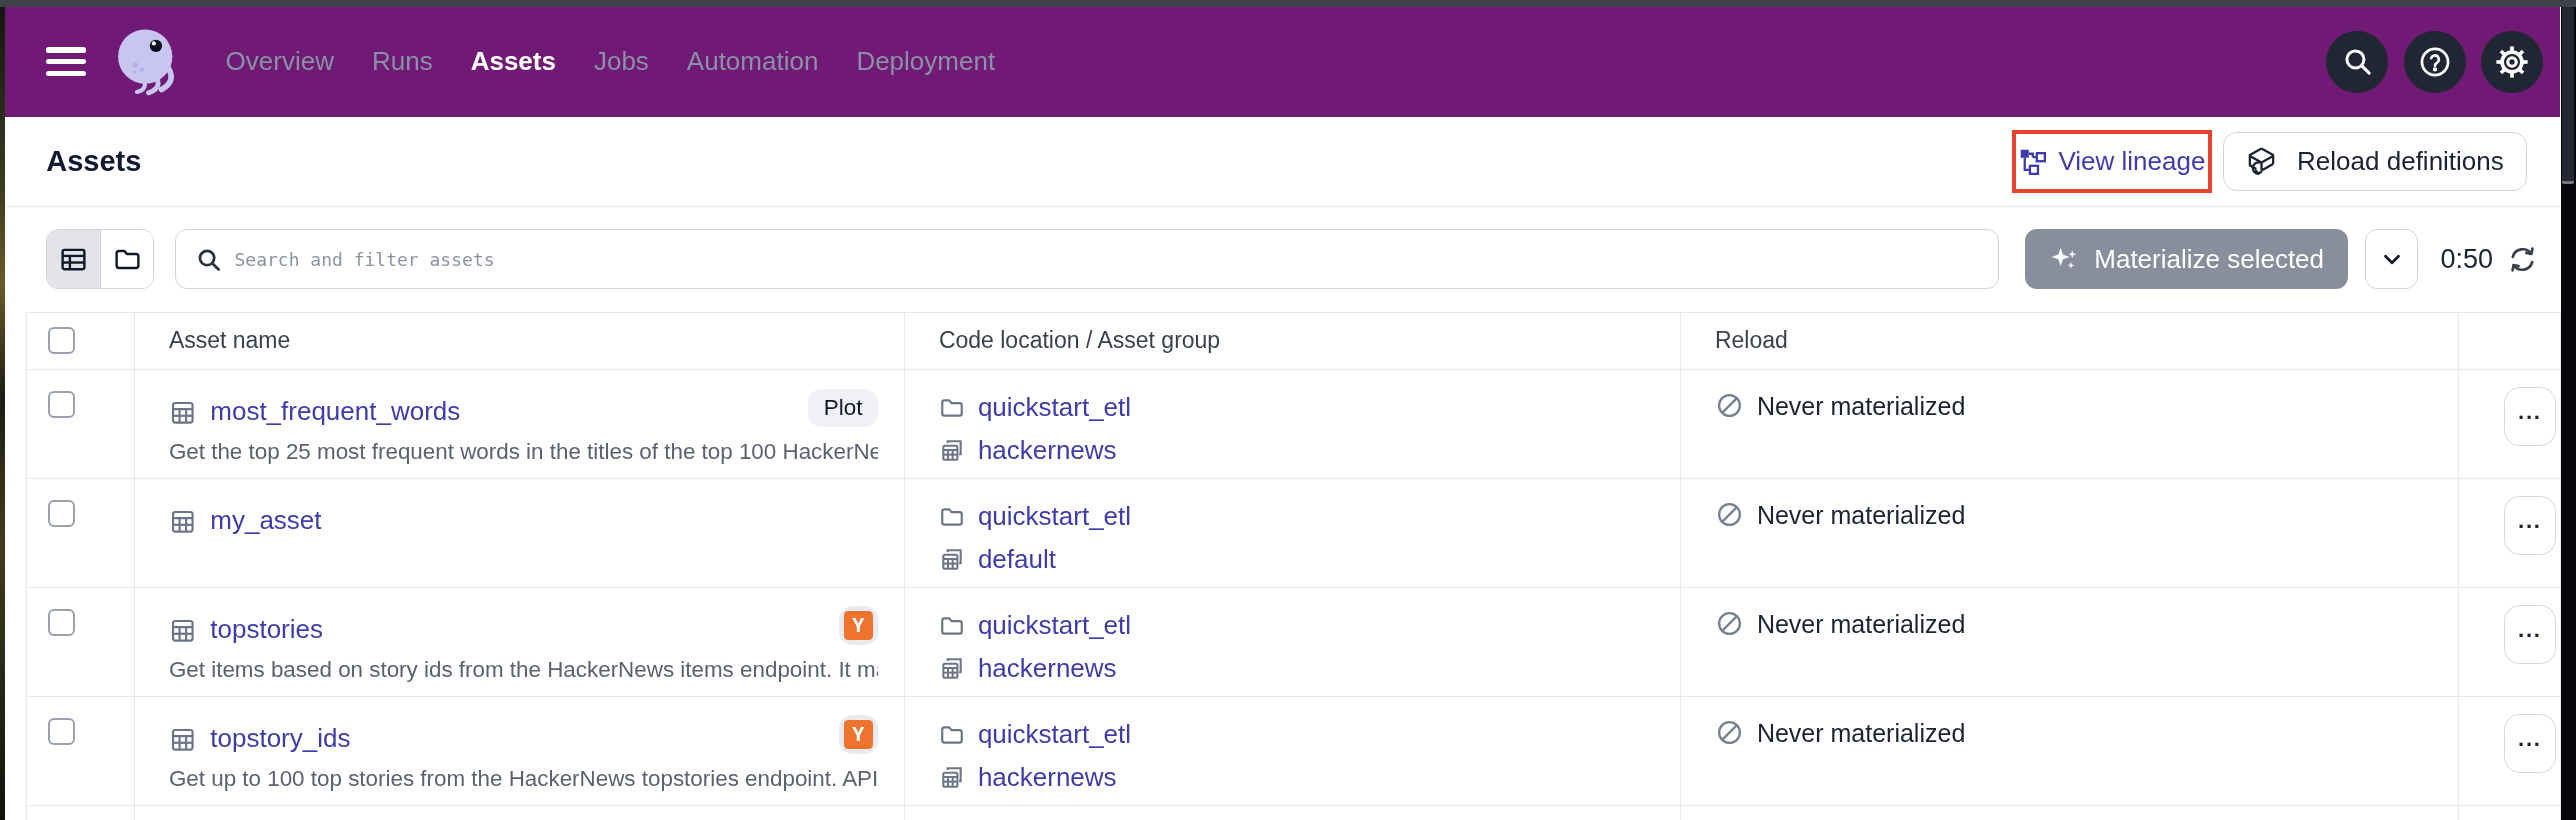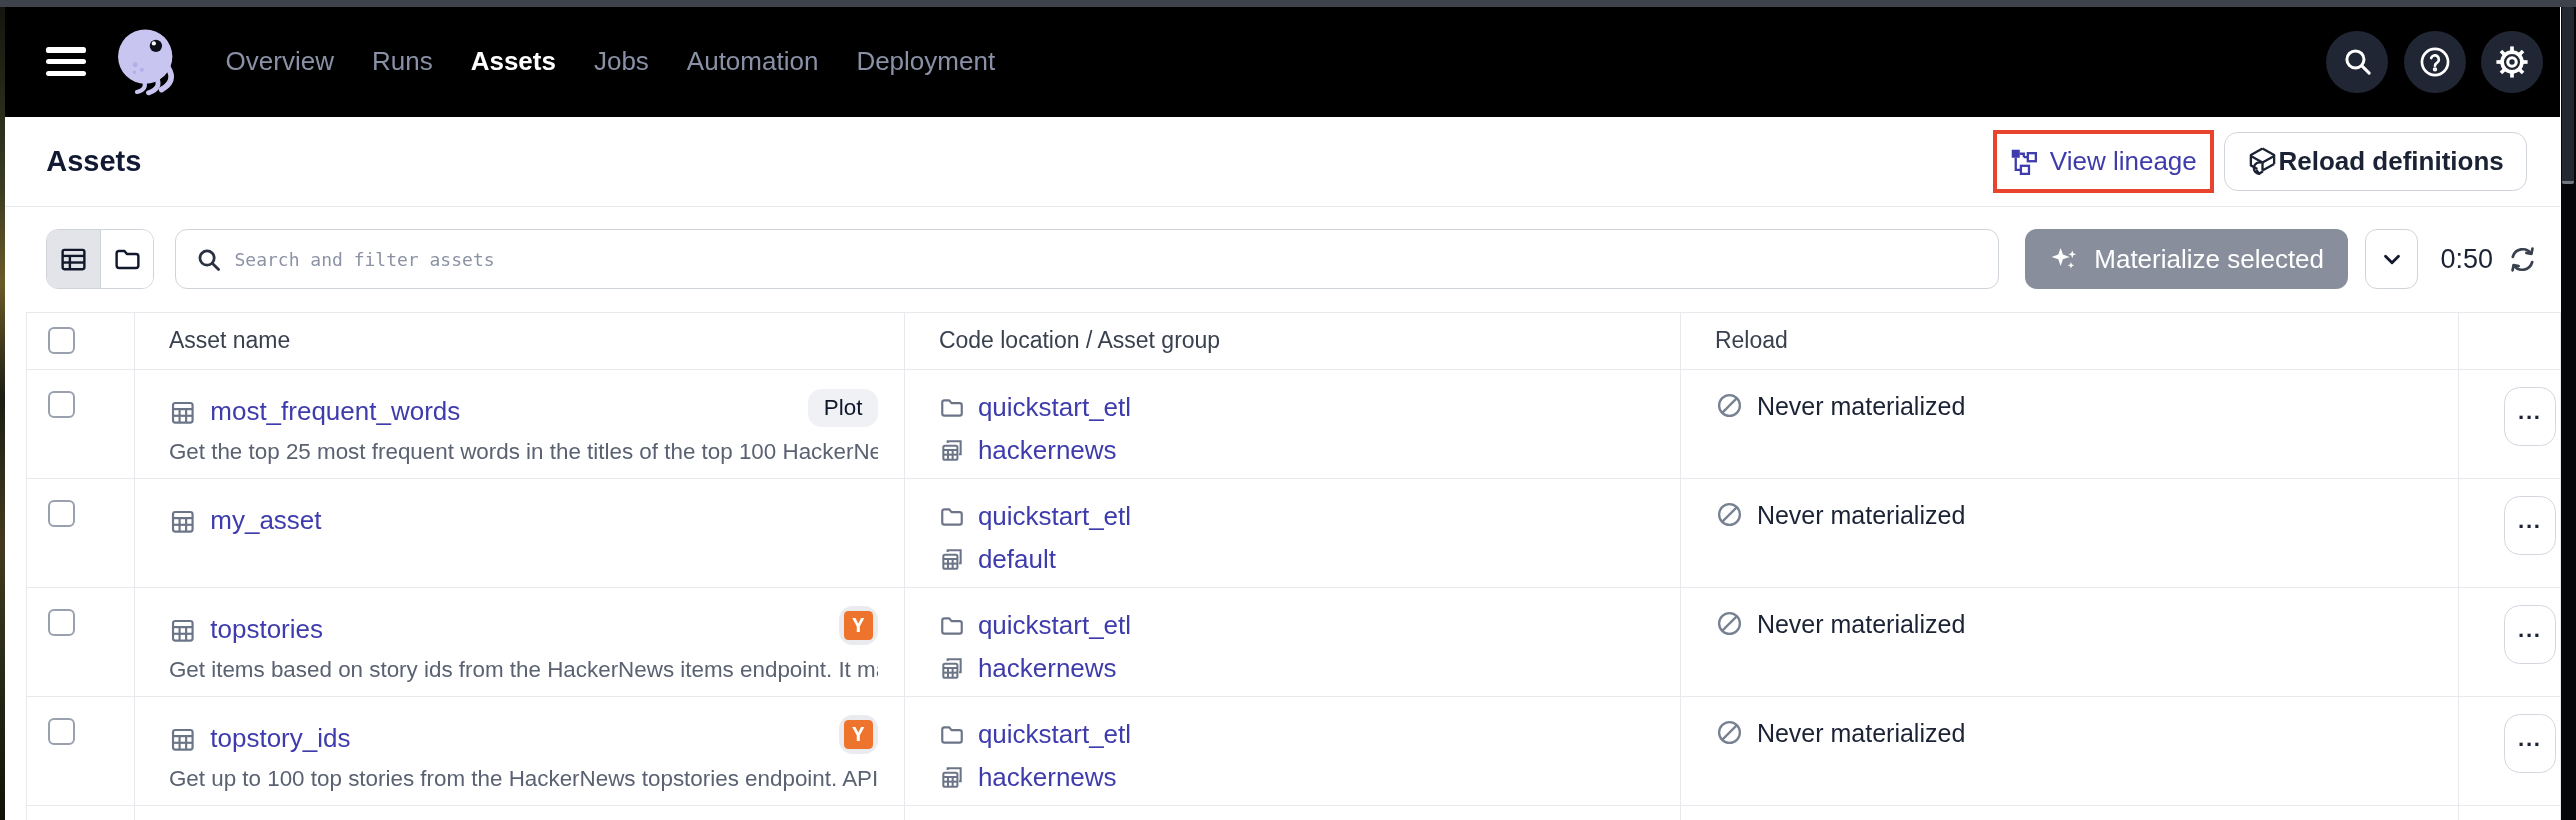--- a/index.html
+++ b/index.html
@@ -9,36 +9,36 @@
   
   .chrome-strip { position:absolute; left:0; top:0; width:2576px; height:6.9px; background:#3E434B; z-index:6; }
   .wallpaper-strip { position:absolute; left:0; top:6.9px; width:5.2px; height:813px; z-index:5;
     background:linear-gradient(180deg,#14160f 0%,#3a3b22 22%,#6b5a28 34%,#1c1e14 48%,#423a1e 66%,#2a2c18 80%,#101207 100%); }
   .scrollbar-track { position:absolute; right:0; top:6.9px; width:15.5px; height:813px; background:#05060a; z-index:5; }
   .scroll-thumb { position:absolute; left:1.7px; top:0; width:12px; height:177px; background:#232833; border-bottom:3.4px solid #70757F; border-radius:1.7px; }
 
   .app { position:absolute; left:5.2px; top:6.9px; width:2555px; height:813px; background:#fff; }
 
   
-  .nav { height:110px; background:#000000; display:flex; align-items:center; padding:0 17px 0 41px; }
+  .nav { height:110px; background:#701a75; display:flex; align-items:center; padding:0 17px 0 41px; }
   .hamburger { width:40px; height:29px; display:flex; flex-direction:column; justify-content:space-between; cursor:pointer; }
   .hamburger span { display:block; height:5.2px; background:#fff; border-radius:2.6px; }
   .logo { width:79px; height:79px; margin-left:22.4px; }
   .nav-links { display:flex; align-items:center; gap:38px; margin-left:38px; }
   .nav-link { font-size:26px; color:#8A91A6; cursor:pointer; }
   .nav-link.active { color:#fff; font-weight:700; }
   .nav-spacer { flex:1; }
   .nav-iconbtn { width:62px; height:62px; border-radius:50%; background:#212634; display:flex; align-items:center; justify-content:center; margin-left:15.5px; cursor:pointer; }
 
   
   .page-header { height:90px; display:flex; align-items:center; padding:0 33px 0 41px; border-bottom:1.7px solid #E7E9EC; }
   .page-title { font-size:29px; font-weight:700; color:#121A33; }
   .header-spacer { flex:1; }
-  .btn-view-lineage { display:flex; align-items:center; gap:12px; background:#fff; border:4.3px solid #E8432D; padding:12px 13px; font-size:26px; color:#3E3CAC; cursor:pointer; }
-  .btn-reload { display:flex; align-items:flex-end; gap:0; background:#fff; border:1.7px solid #CFD4DB; border-radius:13.8px; padding:13px 22.4px; font-size:26px; color:#1A2234; margin-left:10.3px; cursor:pointer;font-weight:bold; }
+  .btn-view-lineage { display:flex; align-items:center; gap:12px; background:#fff; border:4.3px solid #E8432D; padding:12px 3px; font-size:26px; color:#3E3CAC; cursor:pointer; }
+  .btn-reload { display:flex; align-items:flex-end; gap:20px; background:#fff; border:1.7px solid #CFD4DB; border-radius:13.8px; padding:13px 22.4px; font-size:26px; color:#1A2234; margin-left:10.3px; cursor:pointer; }
 
   
   .controls { height:105px; display:flex; align-items:center; padding:0 22.4px 0 41px; }
   .view-toggle { display:flex; border:1.7px solid #CFD4DB; border-radius:12px; overflow:hidden; height:60px; }
   .view-toggle .seg { width:53px; display:flex; align-items:center; justify-content:center; background:#fff; cursor:pointer; }
   .view-toggle .seg.active { background:#E2E4E9; }
   .view-toggle .seg + .seg { border-left:1.7px solid #CFD4DB; }
   .searchbox { flex:1; height:60px; margin-left:20.7px; border:1.7px solid #CFD4DB; border-radius:12px; display:flex; align-items:center; padding:0 19px; gap:12px; background:#fff; }
   .searchbox input { border:none; outline:none; flex:1; font-family:"DejaVu Sans Mono", monospace; font-size:18px; color:#1A2234; background:transparent; }
   .searchbox input::placeholder { color:#8B92A3; }

